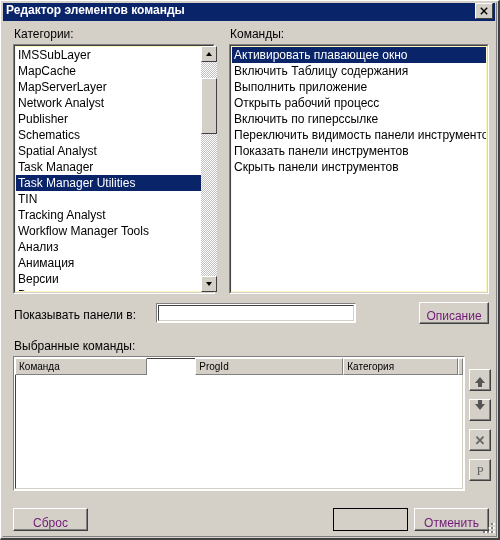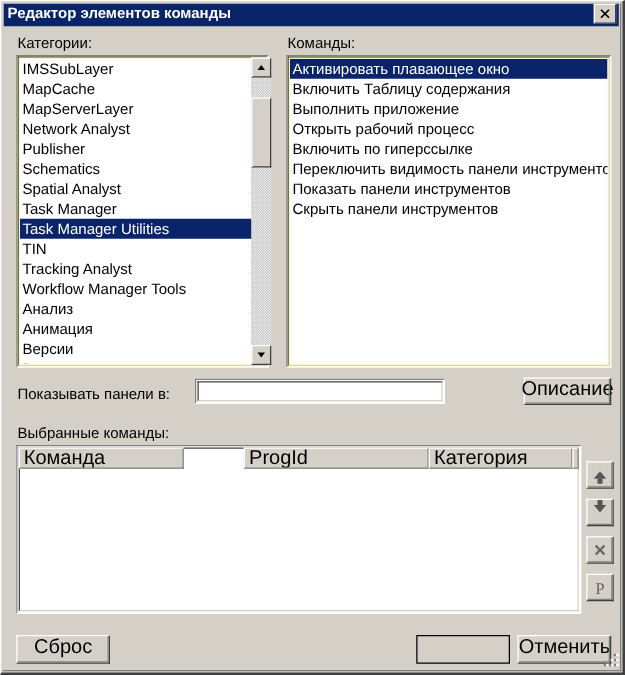--- a/index.html
+++ b/index.html
@@ -198,25 +198,25 @@
   
   .btn {
     position: absolute;
     background: #d4d0c8;
     box-sizing: border-box;
     border-left: 1px solid #ffffff;
     border-top: 1px solid #ffffff;
     border-right: 1px solid #404040;
     border-bottom: 1px solid #404040;
     display: flex;
-    align-items: flex-start;
+    align-items: flex-end;
     justify-content: center;
     font-family: "Liberation Sans", sans-serif;
-    font-size: 16px;
-    color: #000000;
+    font-size: 12px;
+    color: #701a75;
     cursor: default;
     user-select: none;
   }
   .btn::after {
     content: "";
     position: absolute;
     left: 0; top: 0; right: 0; bottom: 0;
     border-right: 1px solid #808080;
     border-bottom: 1px solid #808080;
     pointer-events: none;
@@ -269,21 +269,21 @@
   .gh-cell {
     height: 17px;
     line-height: 16px;
     background: #d4d0c8;
     border-left: 1px solid #ffffff;
     border-top: 1px solid #ffffff;
     border-right: 1px solid #808080;
     border-bottom: 1px solid #808080;
     box-sizing: border-box;
     padding-left: 3px;
-    font-size: 16px;
+    font-size: 10px;
     color: #000;
     white-space: nowrap;
     overflow: hidden;
     cursor: default;
   }
 
   
   .mini-btn {
     position: absolute;
     left: 468px;

